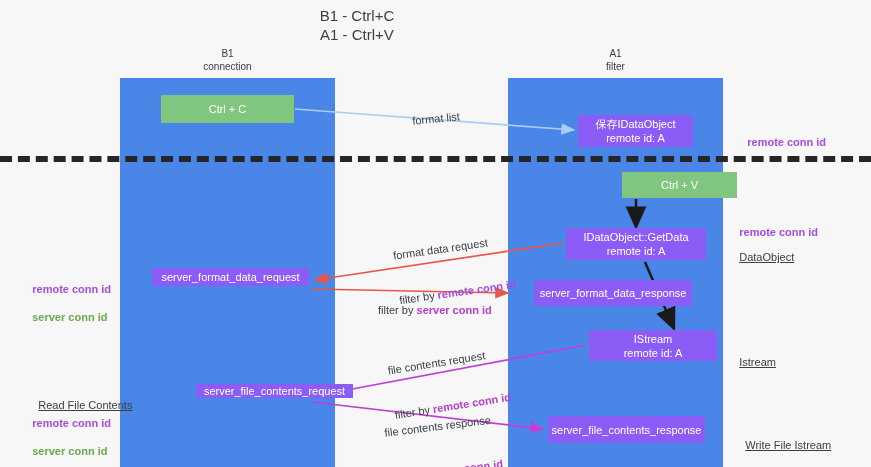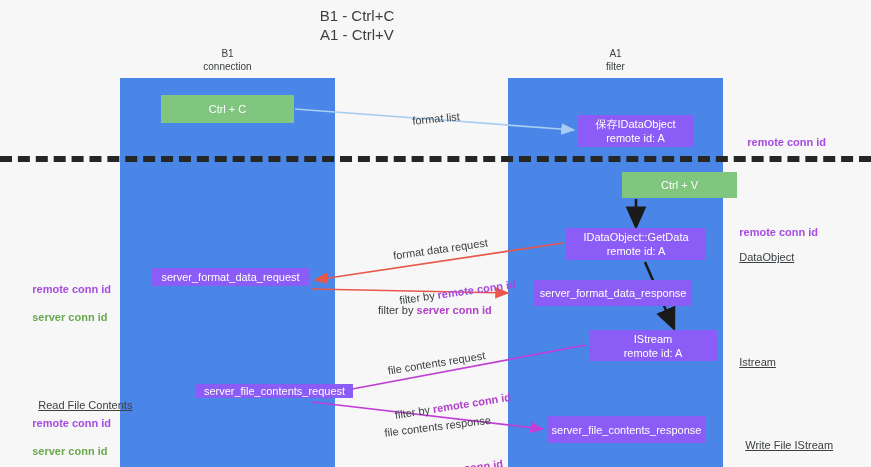--- a/index.html
+++ b/index.html
@@ -169,21 +169,21 @@
   <div class="side-label" id="sl-remote-2">
     <span class="purple">remote conn id</span>
   </div>
   <div class="side-label" id="sl-dataobject">
     <span class="plain">DataObject</span>
   </div>
   <div class="side-label" id="sl-istream">
     <span class="plain">Istream</span>
   </div>
   <div class="side-label" id="sl-write">
-    <span class="plain">Write File IStream</span>
+    <span class="plain">Write File Istream</span>
   </div>
 
   <div class="side-label" id="sl-left-fmt">
     <span class="purple">remote conn id</span><br>
     <span class="green">server conn id</span>
   </div>
   <div class="side-label" id="sl-left-read">
     <span class="plain">Read File Contents</span>
   </div>
   <div class="side-label" id="sl-left-file">

